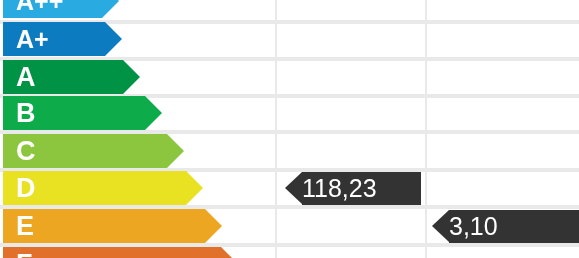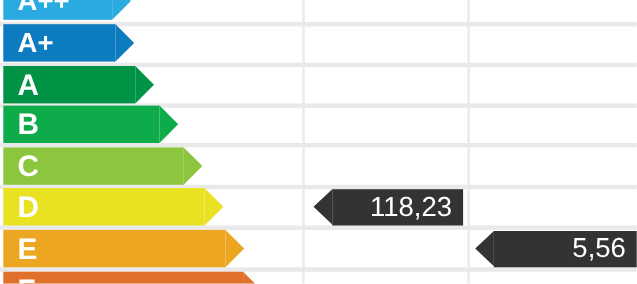--- a/index.html
+++ b/index.html
@@ -94,21 +94,20 @@
     top: 0;
     height: 33px;
     background: #333333;
     color: #ffffff;
     font-size: 25px;
     line-height: 33px;
     font-family: "Liberation Sans", sans-serif;
     white-space: nowrap;
     padding-right: 10px;
     box-sizing: border-box;
-    text-align: right;
   }
 </style>
 </head>
 <body>
 
 <div id="energy-label">
 
   <div class="hline" style="top:20px;"></div>
   <div class="hline" style="top:57px;"></div>
   <div class="hline" style="top:94px;"></div>
@@ -184,16 +183,16 @@
     </div>
   </div>
 
   <div class="value-pointer" style="left:285px;top:172px;width:136px;">
     <div class="vp-tip"></div>
     <div class="vp-body" style="left:17px;width:119px;">118,23</div>
   </div>
 
   <div class="value-pointer" style="left:432px;top:210px;width:147px;">
     <div class="vp-tip"></div>
-    <div class="vp-body" style="left:17px;width:130px;">5,56</div>
+    <div class="vp-body" style="left:17px;width:130px;">3,10</div>
   </div>
 
 </div>
 
 </body></html>

